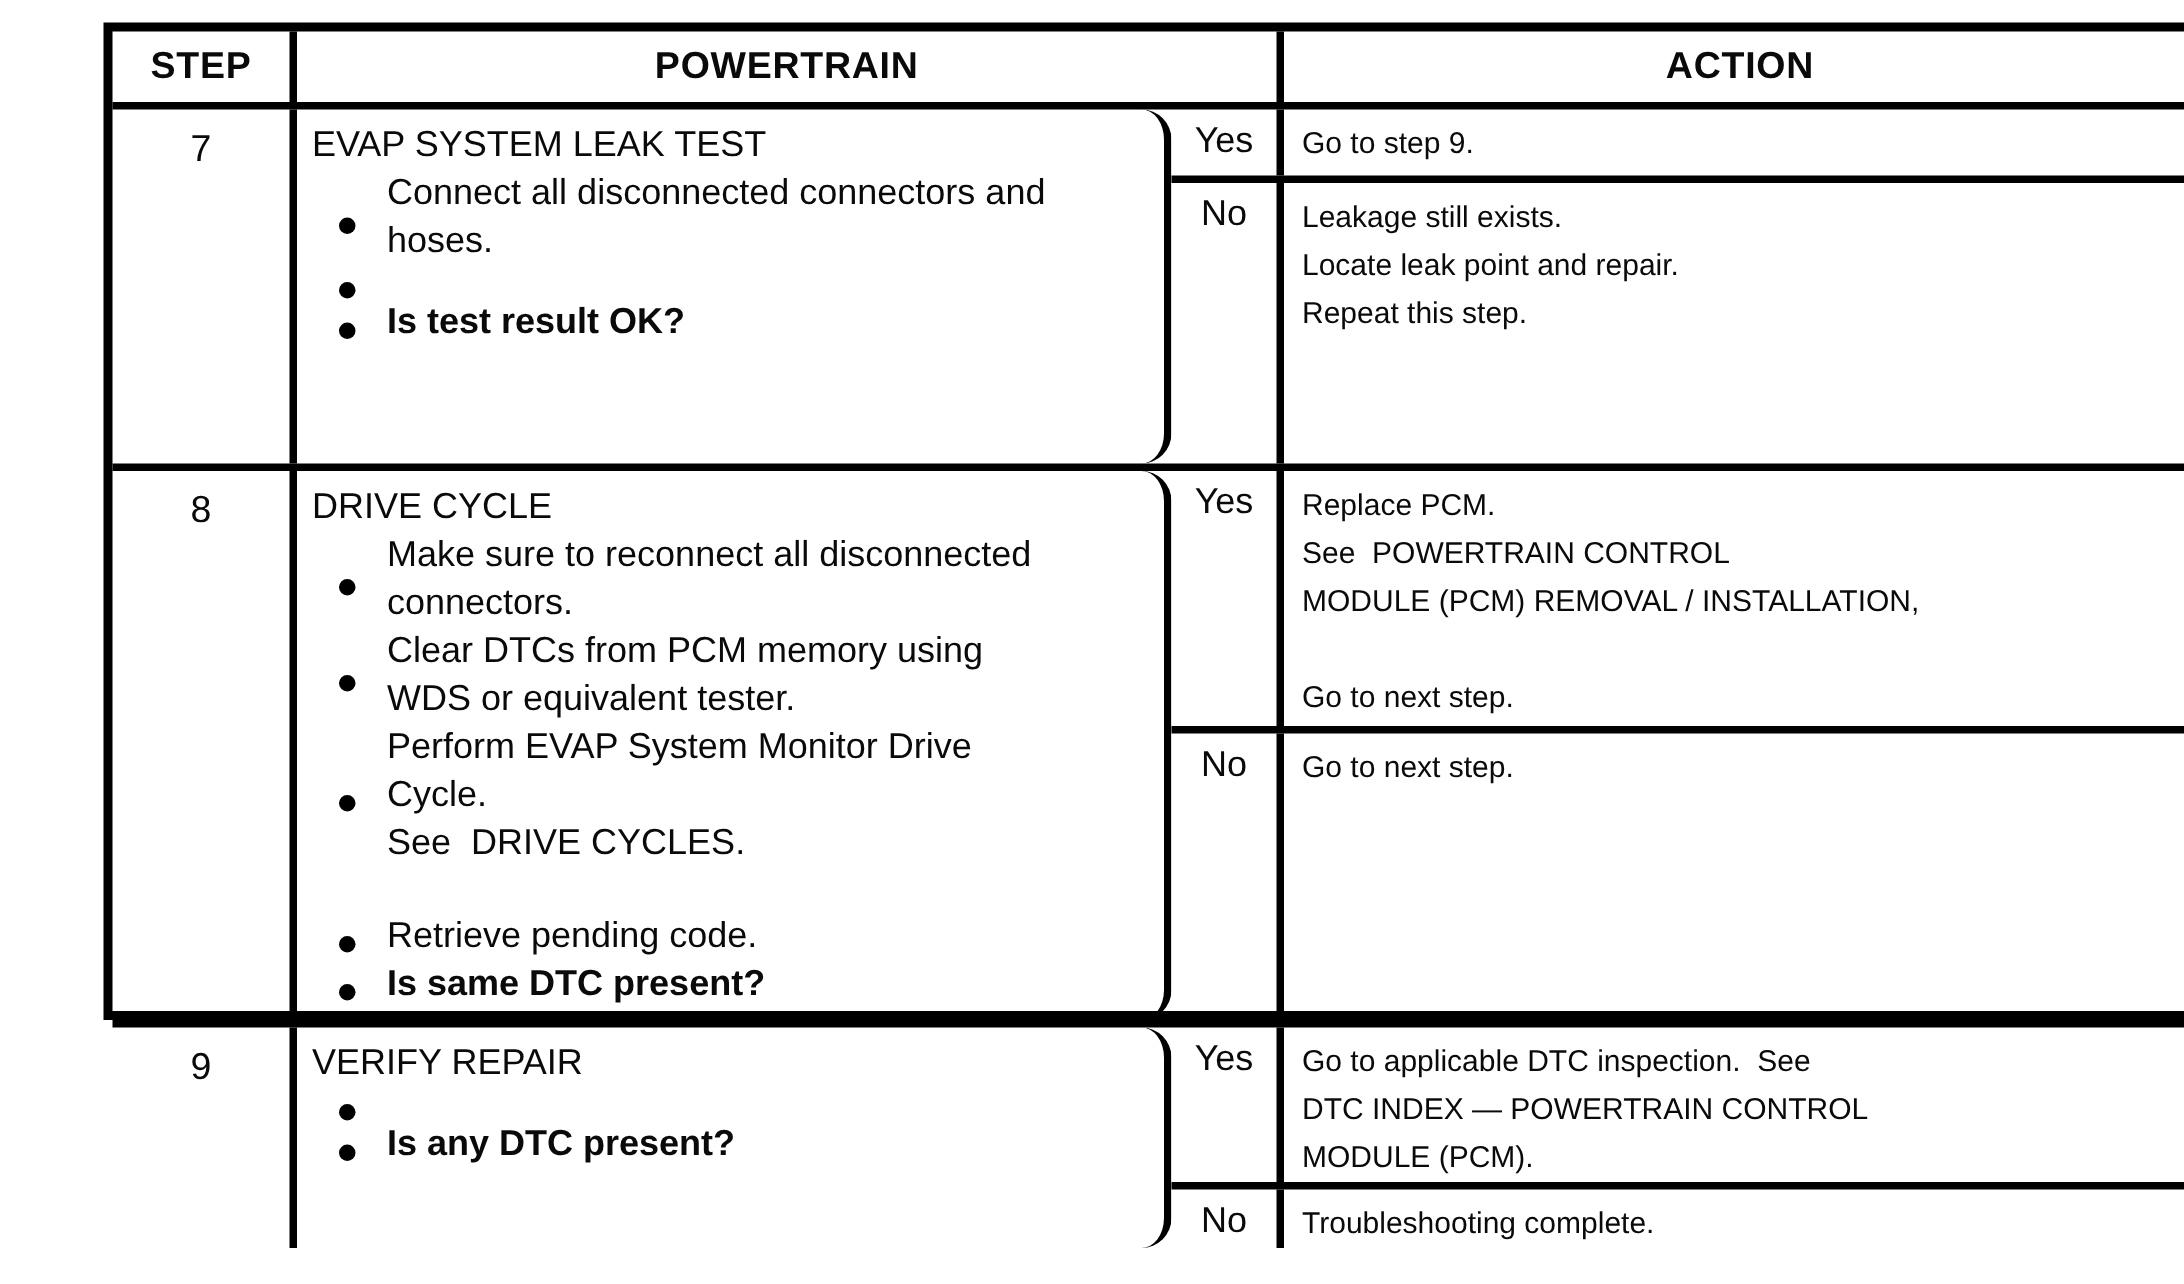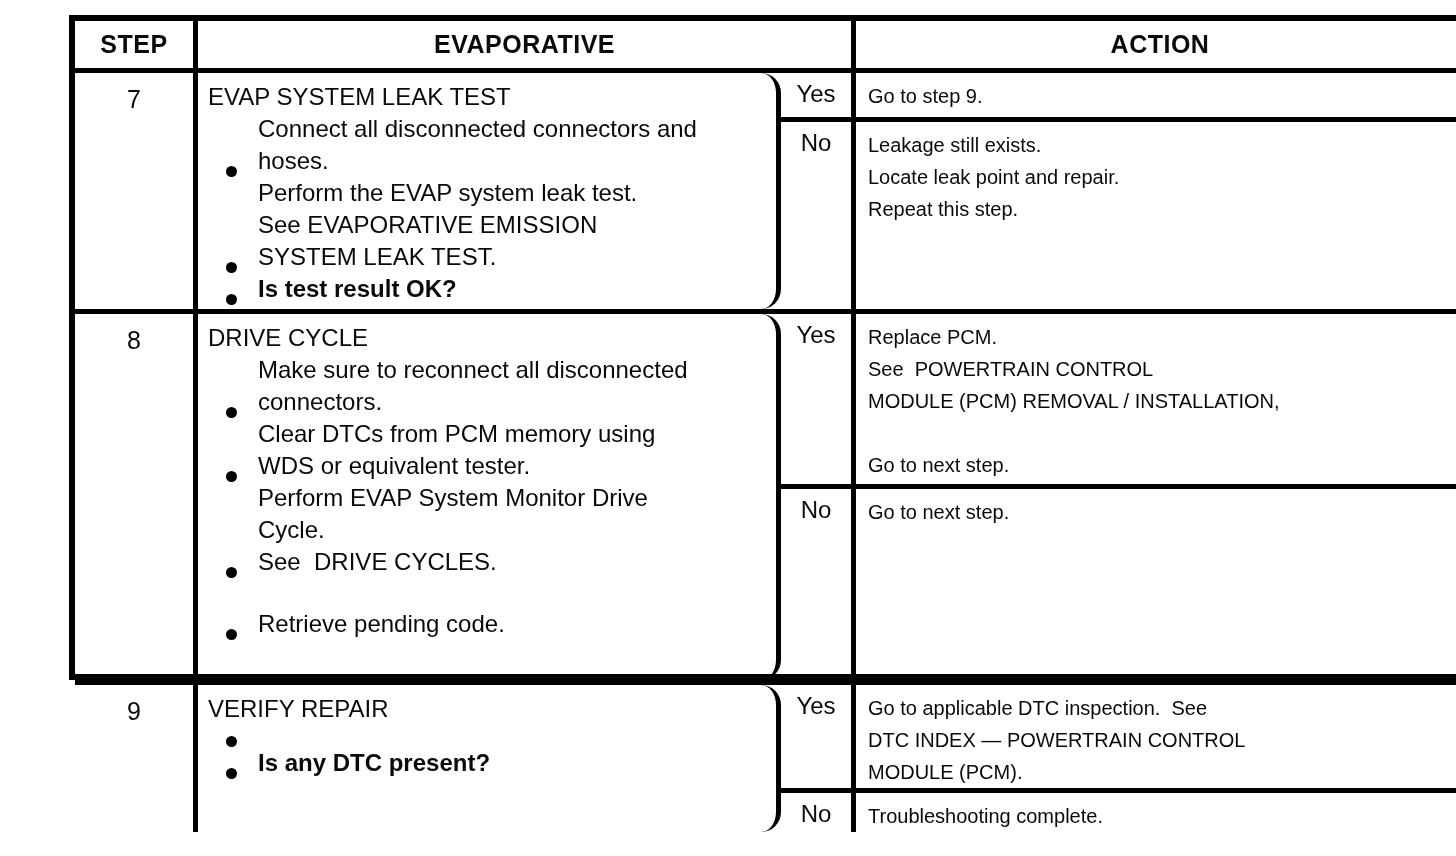--- a/index.html
+++ b/index.html
@@ -35,21 +35,21 @@
   .row.r9{flex:1 1 auto;border-bottom:none;}
   .stepcell{
     grid-column:1/2;border-right:5px solid #000;box-sizing:border-box;
     text-align:center;padding-top:12px;font-size:25px;
   }
   .inspcell{
     grid-column:2/3;border-right:5px solid #000;box-sizing:border-box;
     padding:8px 8px 0 10px;font-size:24px;line-height:32px;border-radius:20px;
   }
   .title{white-space:pre-wrap;}
-  .bullet{display:flex;align-items:flex-end;}
+  .bullet{display:flex;align-items:center;}
   .bullet.gap{margin-top:30px;}
   .dot{
     flex:0 0 auto;width:11px;height:11px;border-radius:50%;background:#000;
     margin:11px 0 0 18px;
   }
   .btxt{margin-left:21px;white-space:pre-wrap;}
   .bold{font-weight:bold;}
   
   .branches{grid-column:3/5;display:flex;flex-direction:column;}
   .branch{display:flex;box-sizing:border-box;border-bottom:5px solid #000;}
@@ -67,38 +67,35 @@
     border-radius:14px;
   }
 </style>
 </head>
 <body>
 
 <div class="tbl">
 
   <div class="hrow">
     <div class="hcell hstep">STEP</div>
-    <div class="hcell hinsp">EVAPORATIVE</div>
+    <div class="hcell hinsp">POWERTRAIN</div>
     <div class="hcell haction">ACTION</div>
   </div>
 
   <div class="row r7">
     <div class="stepcell">7</div>
     <div class="inspcell">
       <div class="title">EVAP SYSTEM LEAK TEST</div>
       <div class="bullet">
         <span class="dot"></span>
         <span class="btxt">Connect all disconnected connectors and
 hoses.</span>
       </div>
       <div class="bullet">
         <span class="dot"></span>
-        <span class="btxt">Perform the EVAP system leak test.
-See EVAPORATIVE EMISSION
-SYSTEM LEAK TEST.</span>
       </div>
       <div class="bullet">
         <span class="dot"></span>
         <span class="btxt bold">Is test result OK?</span>
       </div>
     </div>
     <div class="branches">
       <div class="branch yes">
         <div class="yn">Yes</div>
         <div class="act">Go to step 9.</div>
@@ -128,20 +125,24 @@
       </div>
       <div class="bullet">
         <span class="dot"></span>
         <span class="btxt">Perform EVAP System Monitor Drive
 Cycle.
 See  DRIVE CYCLES.</span>
       </div>
       <div class="bullet gap">
         <span class="dot"></span>
         <span class="btxt">Retrieve pending code.</span>
+      </div>
+      <div class="bullet">
+        <span class="dot"></span>
+        <span class="btxt bold">Is same DTC present?</span>
       </div>
     </div>
     <div class="branches">
       <div class="branch yes">
         <div class="yn">Yes</div>
         <div class="act">Replace PCM.
 See  POWERTRAIN CONTROL
 MODULE (PCM) REMOVAL / INSTALLATION,
 
 Go to next step.</div>

